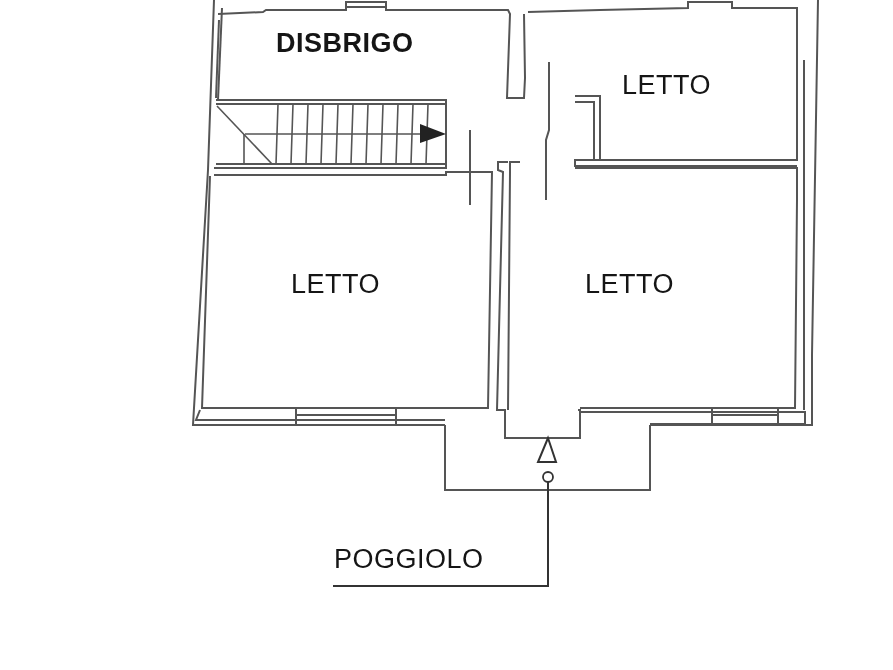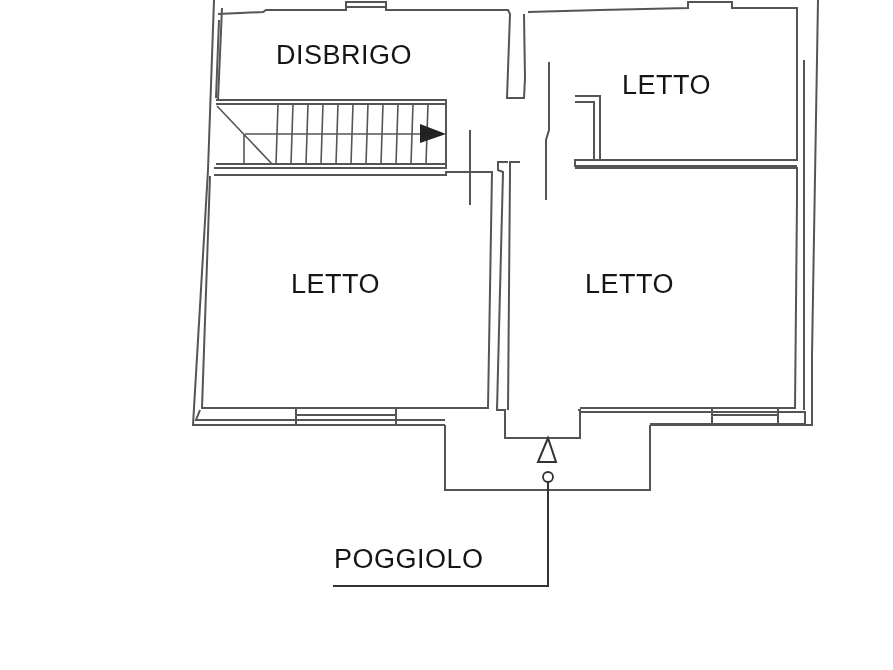--- a/index.html
+++ b/index.html
@@ -74,17 +74,17 @@
   </g>
 
   <g>
     <path class="wall" d="M445,425 L445,490 L650,490 L650,425"></path>
     <path class="wall-dark" d="M548,438 L538,462 L556,462 Z"></path>
     <circle cx="548" cy="477" r="5" fill="none" stroke="#333333" stroke-width="1.8"></circle>
     <path class="wall-dark" d="M548,482 L548,586 L333,586"></path>
   </g>
 </svg>
 
-<div class="label" style="left:276px; top:42px;">DISBRIGO</div>
+<div class="label" style="left:276px; top:30px;font-weight:bold;">DISBRIGO</div>
 <div class="label" style="left:622px; top:72px;">LETTO</div>
 <div class="label" style="left:291px; top:271px;">LETTO</div>
 <div class="label" style="left:585px; top:271px;">LETTO</div>
 <div class="label" style="left:334px; top:546px;">POGGIOLO</div>
 
 </body></html>

